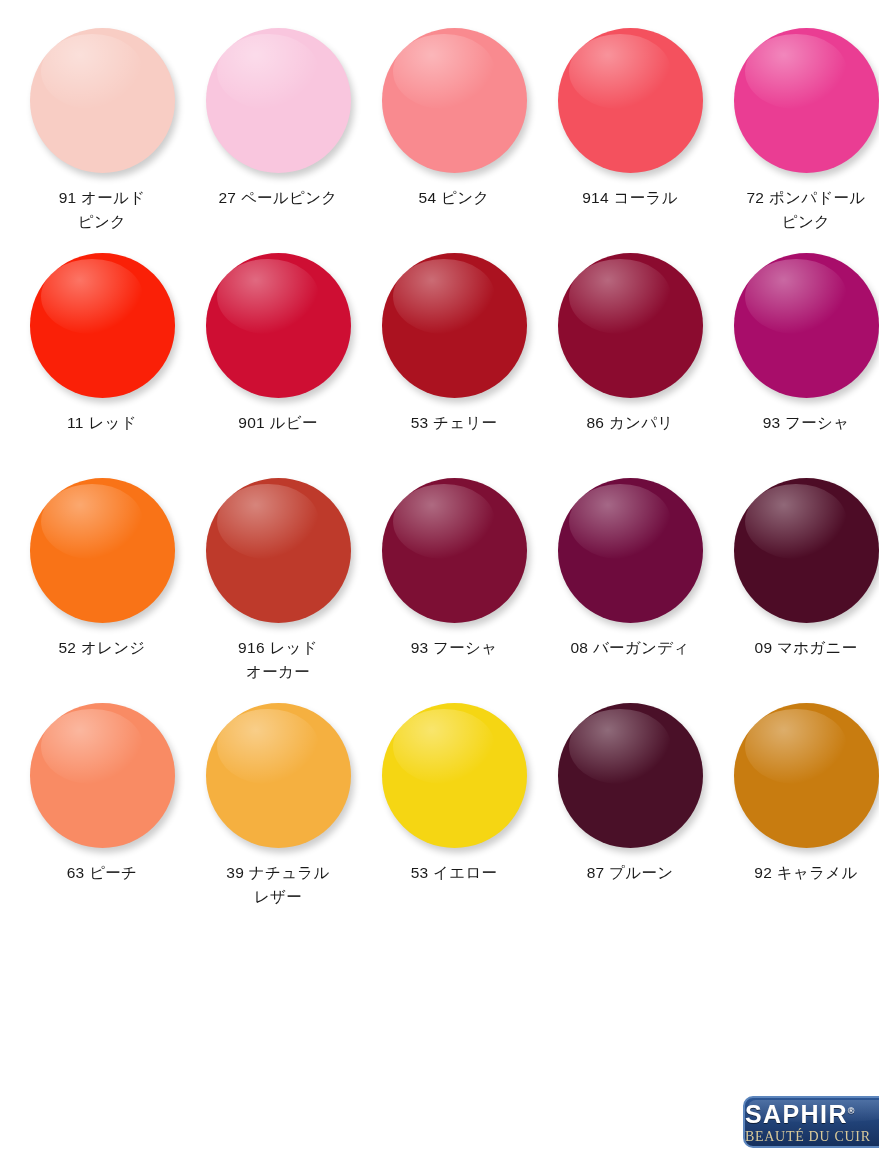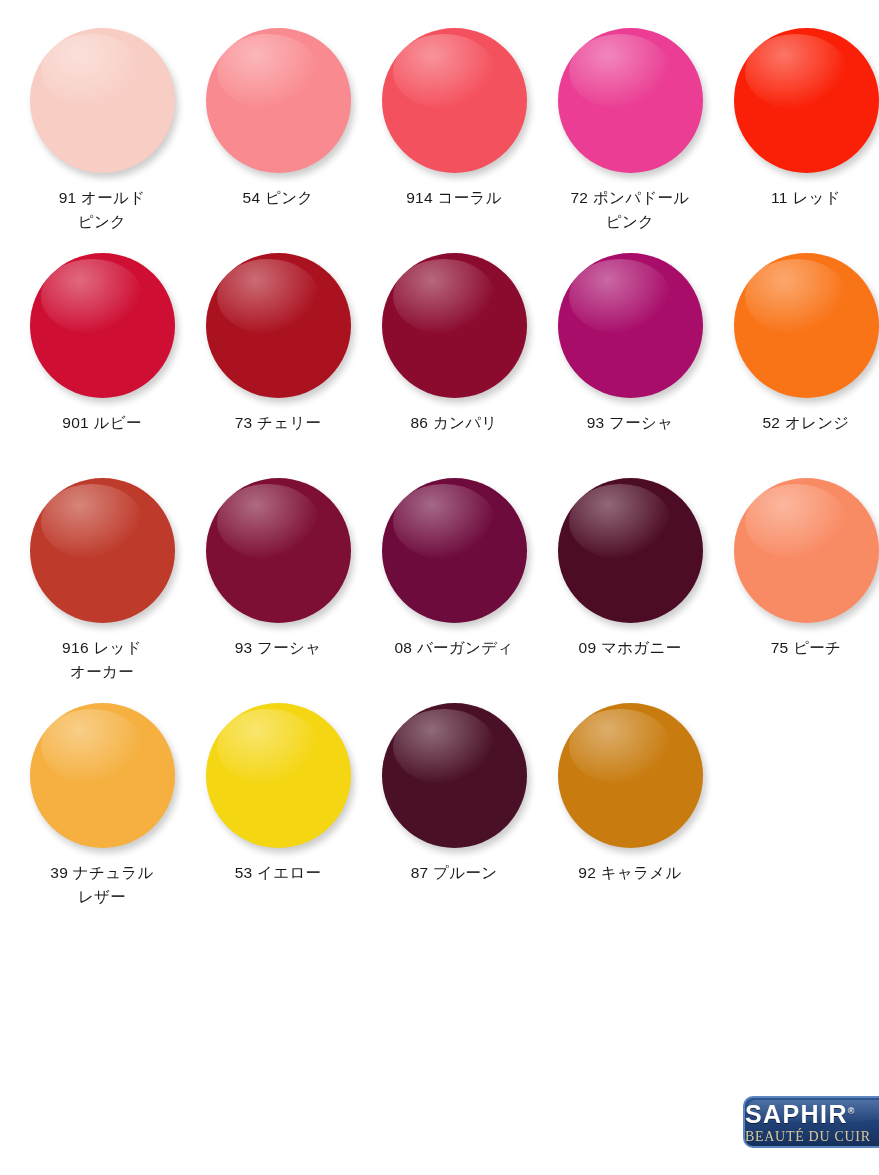--- a/index.html
+++ b/index.html
@@ -138,20 +138,26 @@
 
   <div class="swatch-grid" id="swatch-grid">
       <div class="swatch-cell">
         <div class="swatch-dot" style="background: rgb(248, 205, 196);"></div>
         <div class="swatch-label">
           <div>91 オールド</div>
           <div>ピンク</div>
         </div>
       </div>
       <div class="swatch-cell">
+        <div class="swatch-dot" style="background: rgb(249, 198, 222);"></div>
+        <div class="swatch-label">
+          <div>27 ペールピンク</div>
+        </div>
+      </div>
+      <div class="swatch-cell">
         <div class="swatch-dot" style="background: rgb(249, 138, 143);"></div>
         <div class="swatch-label">
           <div>54 ピンク</div>
         </div>
       </div>
       <div class="swatch-cell">
         <div class="swatch-dot" style="background: rgb(244, 81, 94);"></div>
         <div class="swatch-label">
           <div>914 コーラル</div>
         </div>
@@ -171,21 +177,21 @@
       </div>
       <div class="swatch-cell">
         <div class="swatch-dot" style="background: rgb(206, 14, 51);"></div>
         <div class="swatch-label">
           <div>901 ルビー</div>
         </div>
       </div>
       <div class="swatch-cell">
         <div class="swatch-dot" style="background: rgb(171, 18, 32);"></div>
         <div class="swatch-label">
-          <div>73 チェリー</div>
+          <div>53 チェリー</div>
         </div>
       </div>
       <div class="swatch-cell">
         <div class="swatch-dot" style="background: rgb(139, 11, 47);"></div>
         <div class="swatch-label">
           <div>86 カンパリ</div>
         </div>
       </div>
       <div class="swatch-cell">
         <div class="swatch-dot" style="background: rgb(168, 13, 106);"></div>
@@ -220,21 +226,21 @@
       </div>
       <div class="swatch-cell">
         <div class="swatch-dot" style="background: rgb(77, 12, 38);"></div>
         <div class="swatch-label">
           <div>09 マホガニー</div>
         </div>
       </div>
       <div class="swatch-cell">
         <div class="swatch-dot" style="background: rgb(249, 139, 100);"></div>
         <div class="swatch-label">
-          <div>75 ピーチ</div>
+          <div>63 ピーチ</div>
         </div>
       </div>
       <div class="swatch-cell">
         <div class="swatch-dot" style="background: rgb(245, 176, 64);"></div>
         <div class="swatch-label">
           <div>39 ナチュラル</div>
           <div>レザー</div>
         </div>
       </div>
       <div class="swatch-cell">

